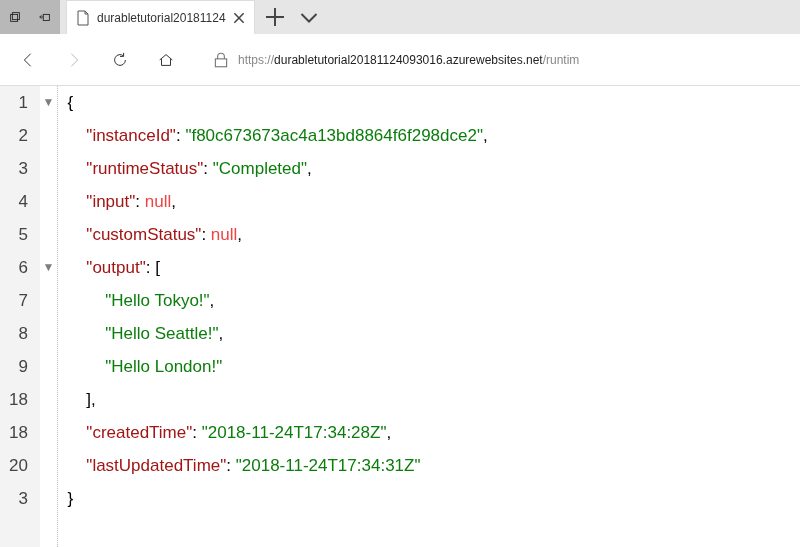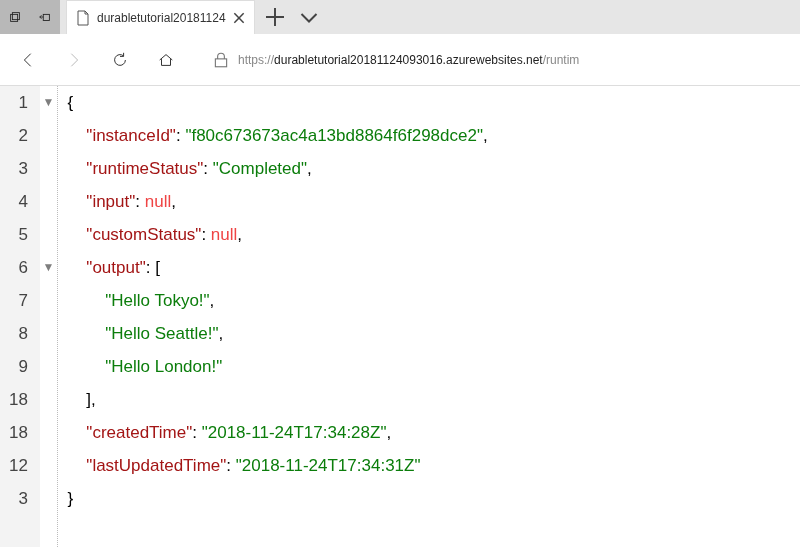--- a/index.html
+++ b/index.html
@@ -131,21 +131,21 @@
     <div>2</div>
     <div>3</div>
     <div>4</div>
     <div>5</div>
     <div>6</div>
     <div>7</div>
     <div>8</div>
     <div>9</div>
     <div>18</div>
     <div>18</div>
-    <div>12</div>
+    <div>20</div>
     <div>3</div>
   </div>
   <div class="fold-gutter">
     <div class="arrow">▼</div>
     <div class="arrow"></div>
       <div class="arrow"></div>
       <div class="arrow"></div>
       <div class="arrow"></div>
     <div class="arrow">▼</div>
     <div class="arrow"></div>

